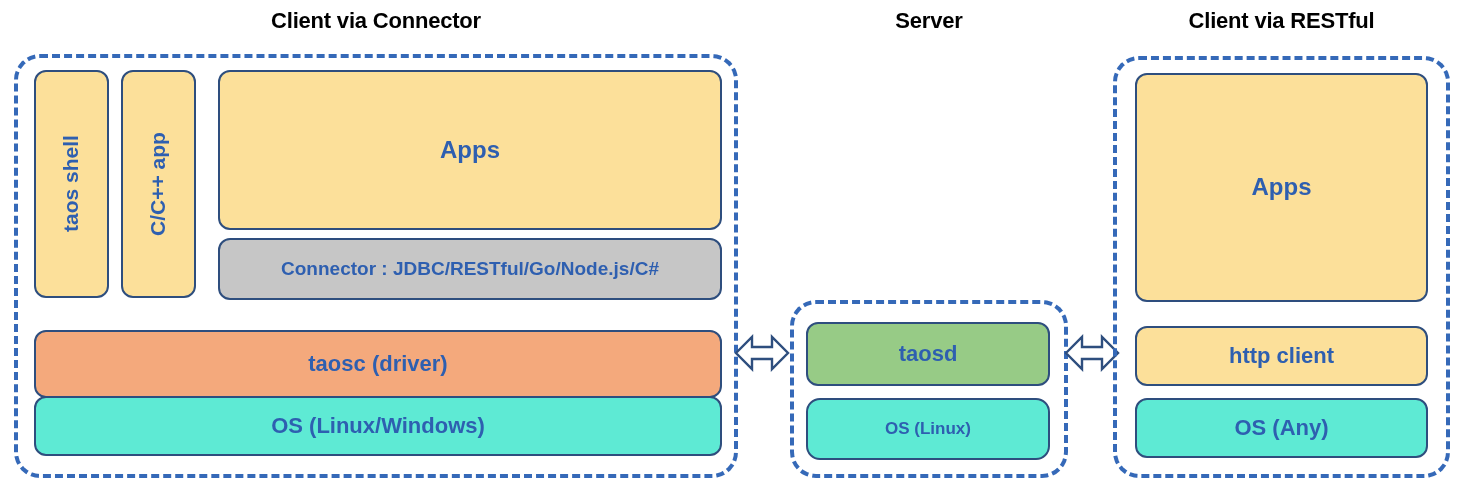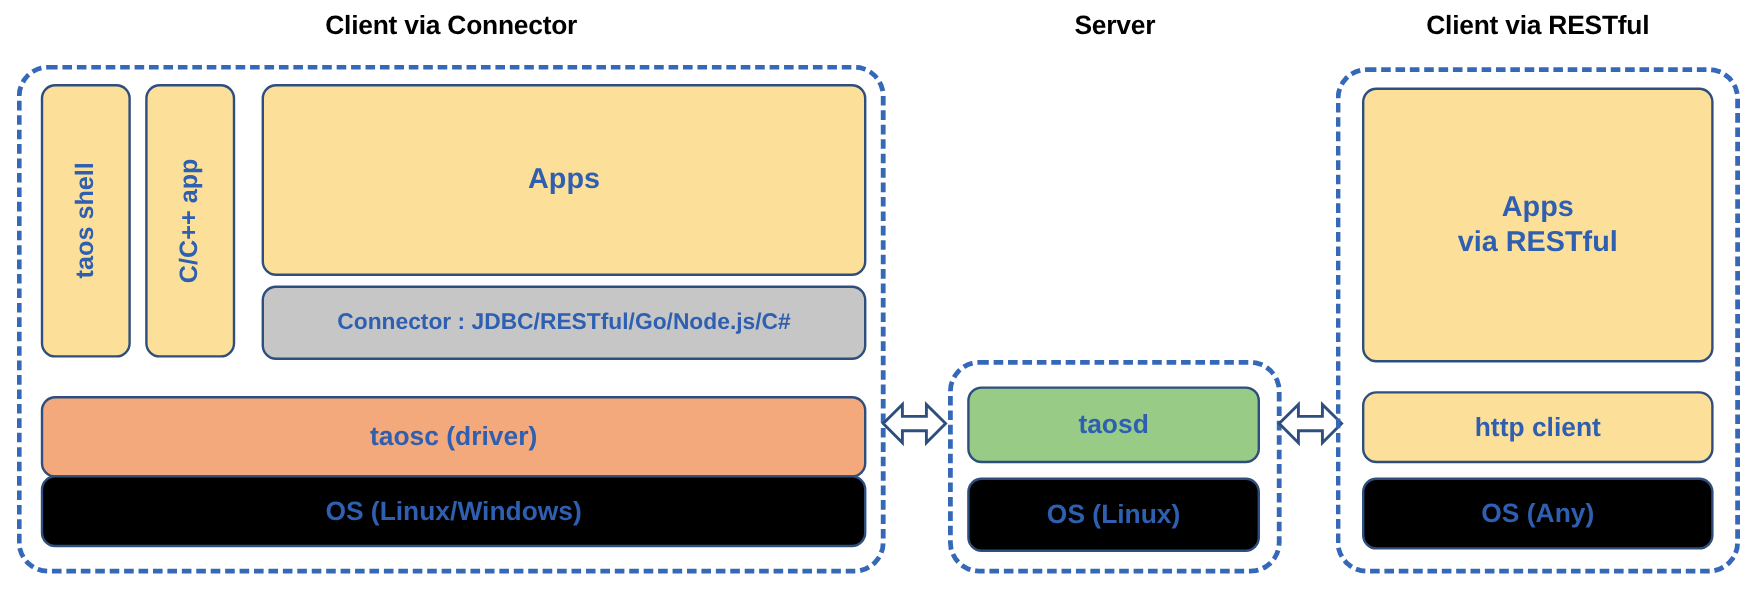--- a/index.html
+++ b/index.html
@@ -45,21 +45,21 @@
     align-items: center;
     justify-content: center;
     text-align: center;
     color: #2E5FB0;
     font-weight: bold;
     line-height: 1.18;
   }
 
   .fill-yellow { background: #FCE09A; }
   .fill-orange { background: #F4A97C; margin-top: 12px; }
-  .fill-blue   { background: #000000; }
+  .fill-blue   { background: #5eead4; }
   .fill-green  { background: #97CB86; }
   .fill-grey   { background: #C6C6C6; }
 
   .vertical-text {
     writing-mode: vertical-rl;
     transform: rotate(180deg);
     white-space: nowrap;
   }
 
   .arrow {
@@ -93,30 +93,29 @@
 <div class="arrow" style="left:734px; top:330px;">
   <svg width="56" height="46" viewBox="0 0 56 46">
     <polygon points="2,23 18,7 18,17 38,17 38,7 54,23 38,39 38,29 18,29 18,39" fill="#ffffff" stroke="#2E4E7E" stroke-width="2.4" stroke-linejoin="miter"></polygon>
   </svg>
 </div>
 
 <div class="dashed-panel" style="left:790px; top:300px; width:278px; height:178px;"></div>
 
 <div class="box fill-green" style="left:806px; top:322px; width:244px; height:64px; font-size:22px;">taosd</div>
 
-<div class="box fill-blue" style="left:806px; top:398px; width:244px; height:62px; font-size:22px;">OS (Linux)</div>
+<div class="box fill-blue" style="left:806px; top:398px; width:244px; height:62px; font-size:17px;border-radius:14px;">OS (Linux)</div>
 
 <div class="arrow" style="left:1064px; top:330px;">
   <svg width="56" height="46" viewBox="0 0 56 46">
     <polygon points="2,23 18,7 18,17 38,17 38,7 54,23 38,39 38,29 18,29 18,39" fill="#ffffff" stroke="#2E4E7E" stroke-width="2.4" stroke-linejoin="miter"></polygon>
   </svg>
 </div>
 
 <div class="dashed-panel" style="left:1113px; top:56px; width:337px; height:422px;"></div>
 
 <div class="box fill-yellow" style="left:1135px; top:73px; width:293px; height:229px; font-size:24px; flex-direction:column;">
   <span>Apps</span>
-  <span>via RESTful</span>
 </div>
 
 <div class="box fill-yellow" style="left:1135px; top:326px; width:293px; height:60px; font-size:22px;">http client</div>
 
 <div class="box fill-blue" style="left:1135px; top:398px; width:293px; height:60px; font-size:22px;">OS (Any)</div>
 
 </body></html>

